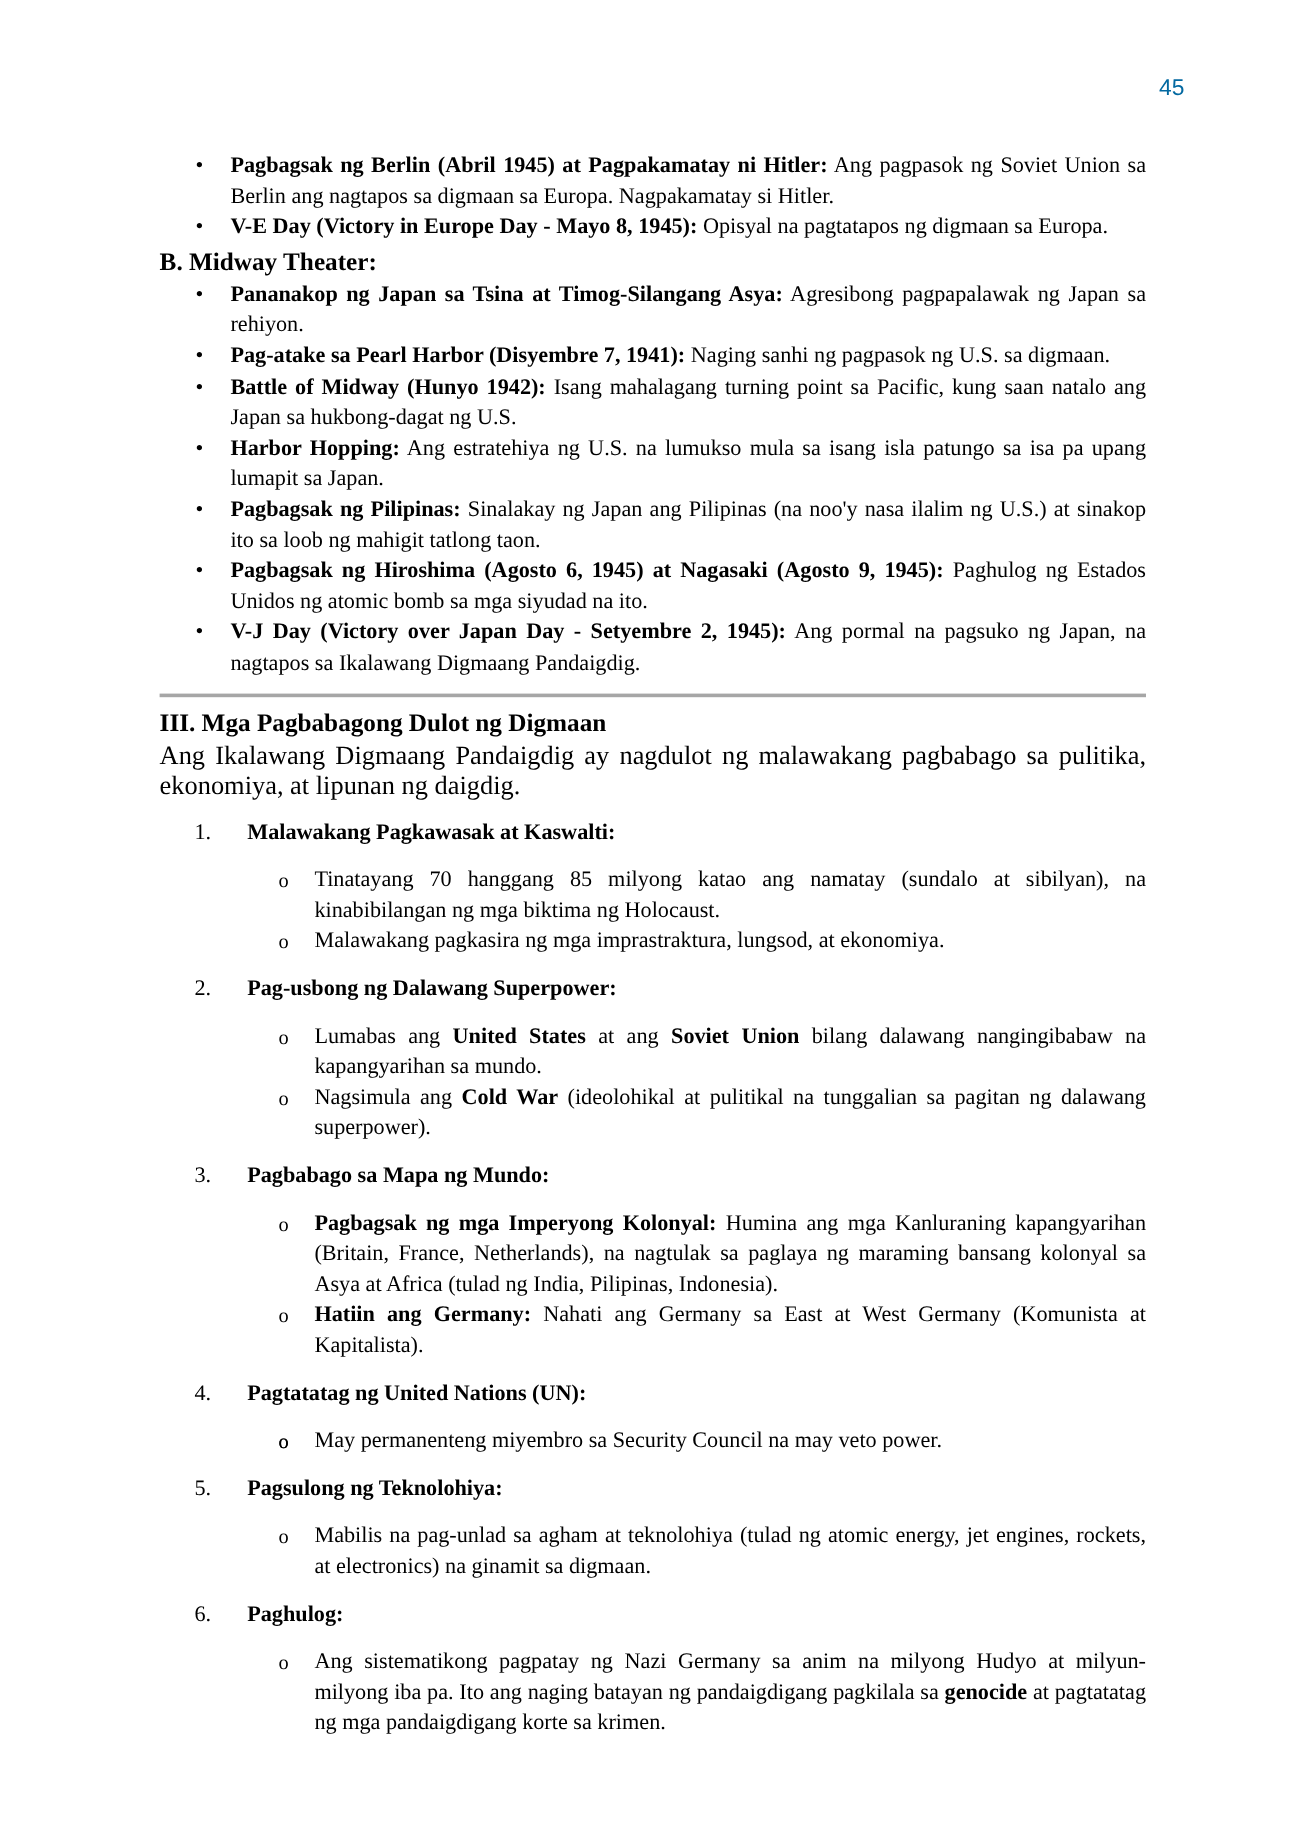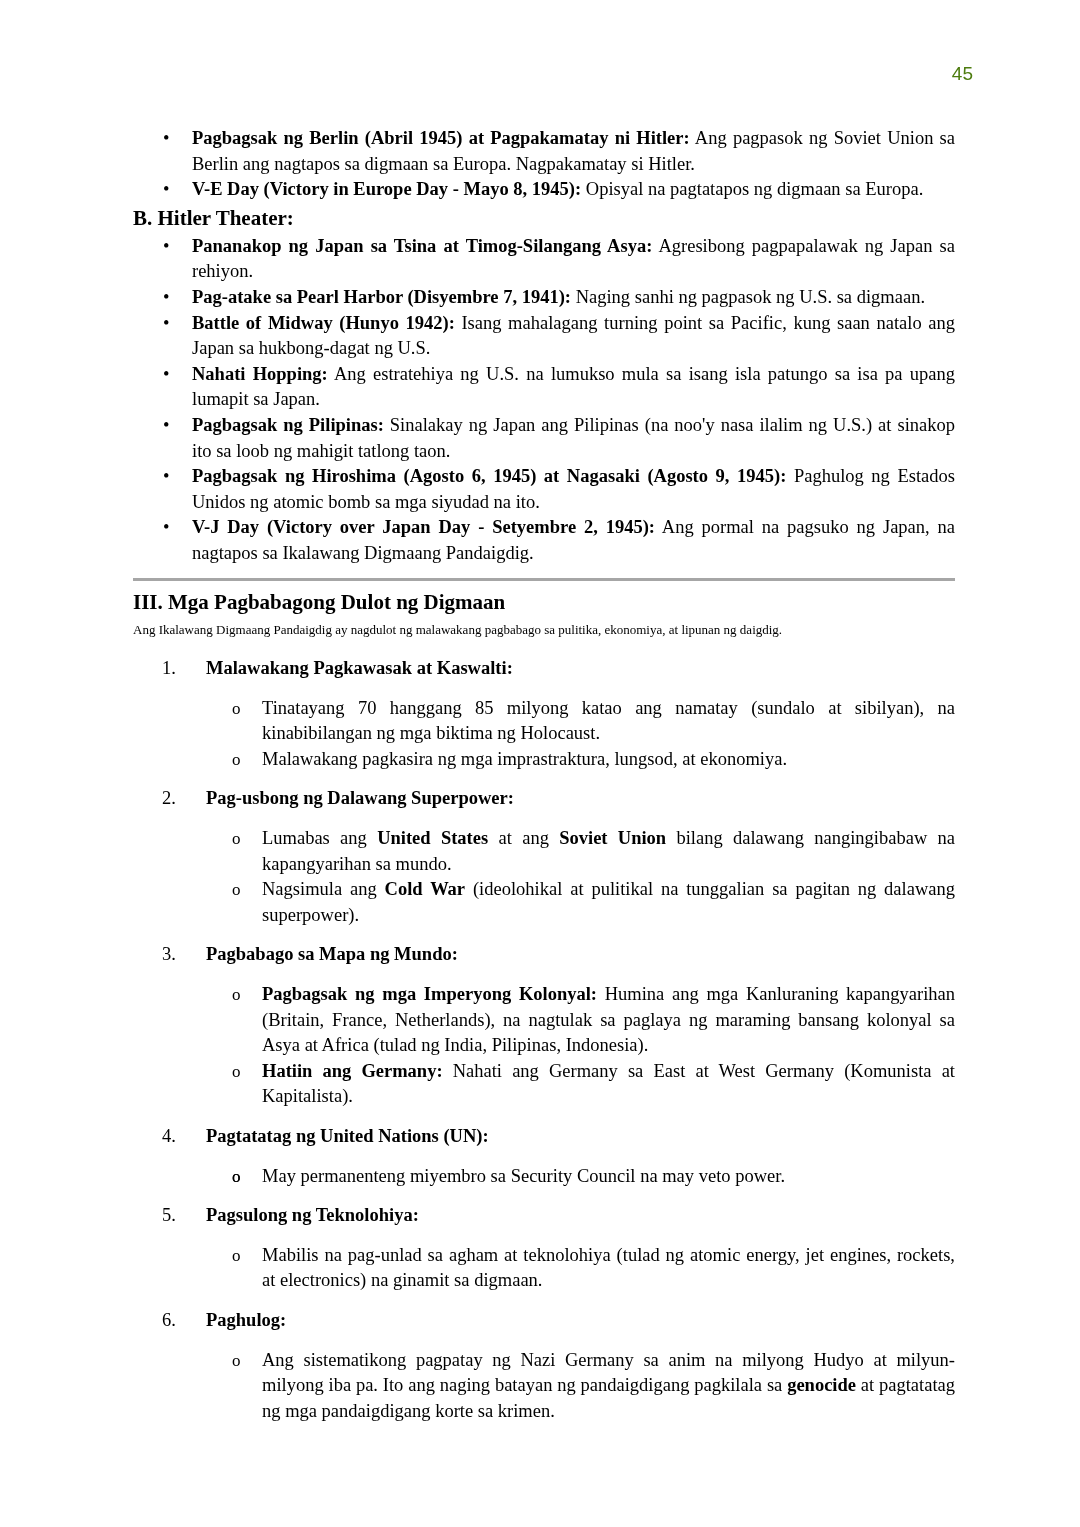--- a/index.html
+++ b/index.html
@@ -20,25 +20,25 @@
   .page {
     position: absolute;
     left: 0; top: 0;
     width: 1080px;
     height: 1527px;
   }
 
   .page-number {
     position: absolute;
     top: 63px;
-    right: 107px;
+    right: 93px;
     font-family: "Liberation Sans", "DejaVu Sans", sans-serif;
     font-size: 19px;
     line-height: 22px;
-    color: #4d7c0f;
+    color: #0369a1;
   }
 
   .content {
     position: absolute;
     left: 133px;
     top: 126px;
     width: 822px;
   }
 
   .heading-b {
@@ -51,21 +51,21 @@
 
   .heading-iii {
     font-size: 21px;
     line-height: 30px;
     font-weight: bold;
     margin: 5px 0 0 0;
     text-align: left;
   }
 
   .intro {
-    font-size: 13px;
+    font-size: 22px;
     line-height: 25.6px;
     text-align: justify;
     margin: 0;
   }
 
   
   .divider {
     width: 822px;
     height: 3px;
     background: #a6a6a6;
@@ -165,38 +165,38 @@
       <li>
         <span class="marker">•</span>
         <span class="b">Pagbagsak ng Berlin (Abril 1945) at Pagpakamatay ni Hitler:</span><span> Ang pagpasok ng Soviet Union sa Berlin ang nagtapos sa digmaan sa Europa. Nagpakamatay si Hitler.</span>
       </li>
       <li>
         <span class="marker">•</span>
         <span class="b">V-E Day (Victory in Europe Day - Mayo 8, 1945):</span><span> Opisyal na pagtatapos ng digmaan sa Europa.</span>
       </li>
     </ul>
 
-    <div class="heading-b">B. Hitler Theater:</div>
+    <div class="heading-b">B. Midway Theater:</div>
 
     <ul class="bullets">
       <li>
         <span class="marker">•</span>
         <span class="b">Pananakop ng Japan sa Tsina at Timog-Silangang Asya:</span><span> Agresibong pagpapalawak ng Japan sa rehiyon.</span>
       </li>
       <li>
         <span class="marker">•</span>
         <span class="b">Pag-atake sa Pearl Harbor (Disyembre 7, 1941):</span><span> Naging sanhi ng pagpasok ng U.S. sa digmaan.</span>
       </li>
       <li>
         <span class="marker">•</span>
         <span class="b">Battle of Midway (Hunyo 1942):</span><span> Isang mahalagang turning point sa Pacific, kung saan natalo ang Japan sa hukbong-dagat ng U.S.</span>
       </li>
       <li>
         <span class="marker">•</span>
-        <span class="b">Nahati Hopping:</span><span> Ang estratehiya ng U.S. na lumukso mula sa isang isla patungo sa isa pa upang lumapit sa Japan.</span>
+        <span class="b">Harbor Hopping:</span><span> Ang estratehiya ng U.S. na lumukso mula sa isang isla patungo sa isa pa upang lumapit sa Japan.</span>
       </li>
       <li>
         <span class="marker">•</span>
         <span class="b">Pagbagsak ng Pilipinas:</span><span> Sinalakay ng Japan ang Pilipinas (na noo'y nasa ilalim ng U.S.) at sinakop ito sa loob ng mahigit tatlong taon.</span>
       </li>
       <li>
         <span class="marker">•</span>
         <span class="b">Pagbagsak ng Hiroshima (Agosto 6, 1945) at Nagasaki (Agosto 9, 1945):</span><span> Paghulog ng Estados Unidos ng atomic bomb sa mga siyudad na ito.</span>
       </li>
       <li>

